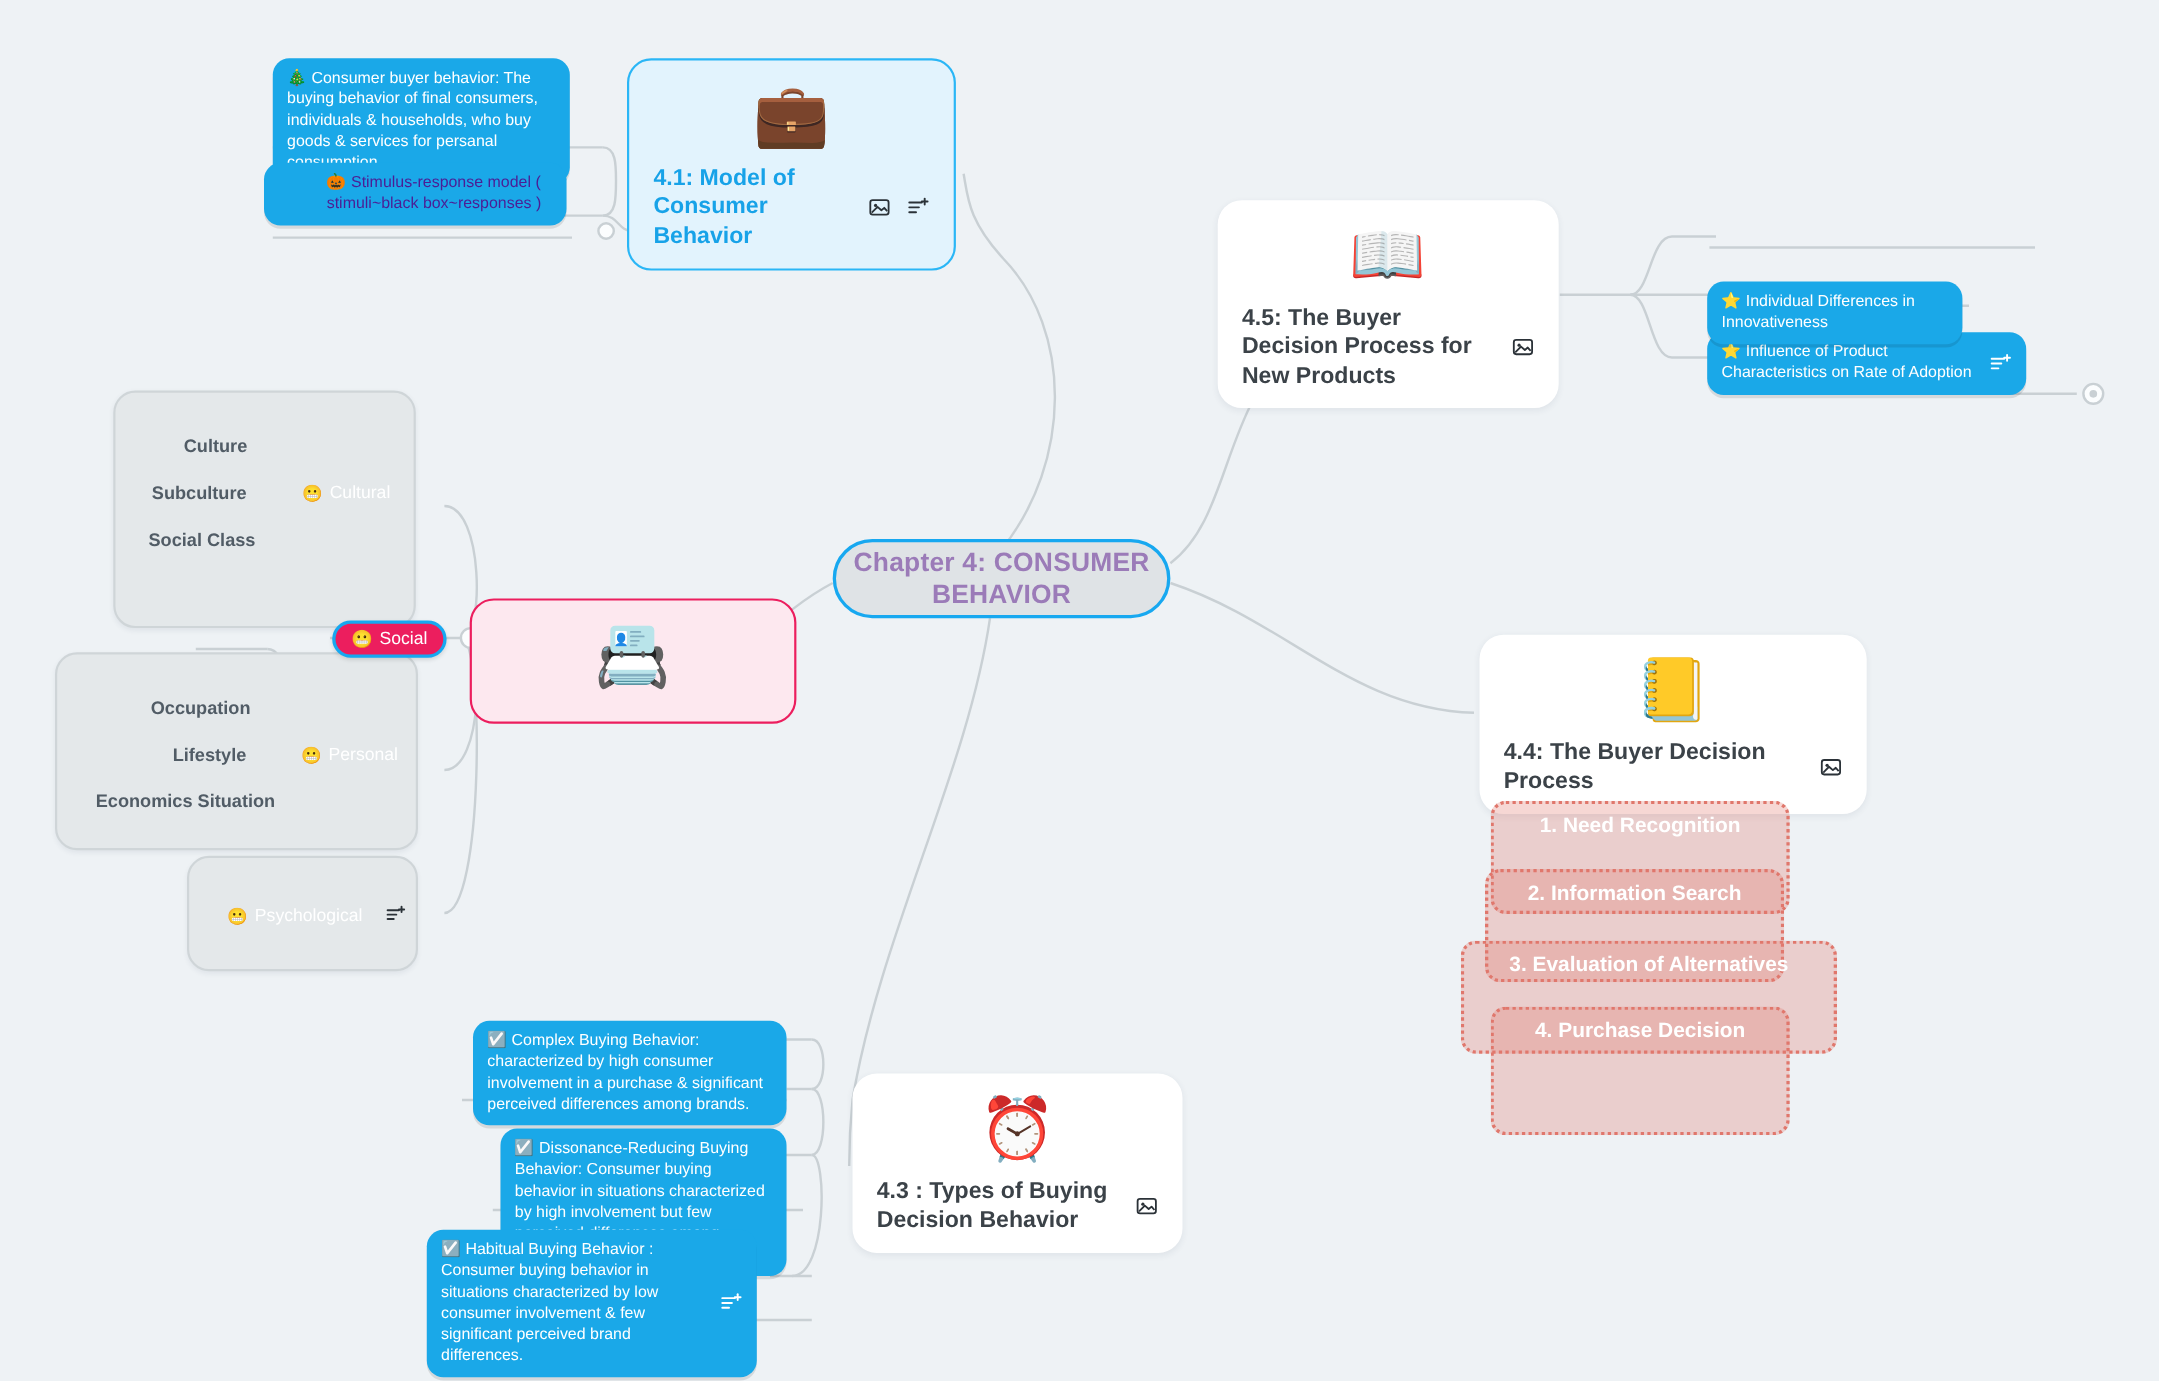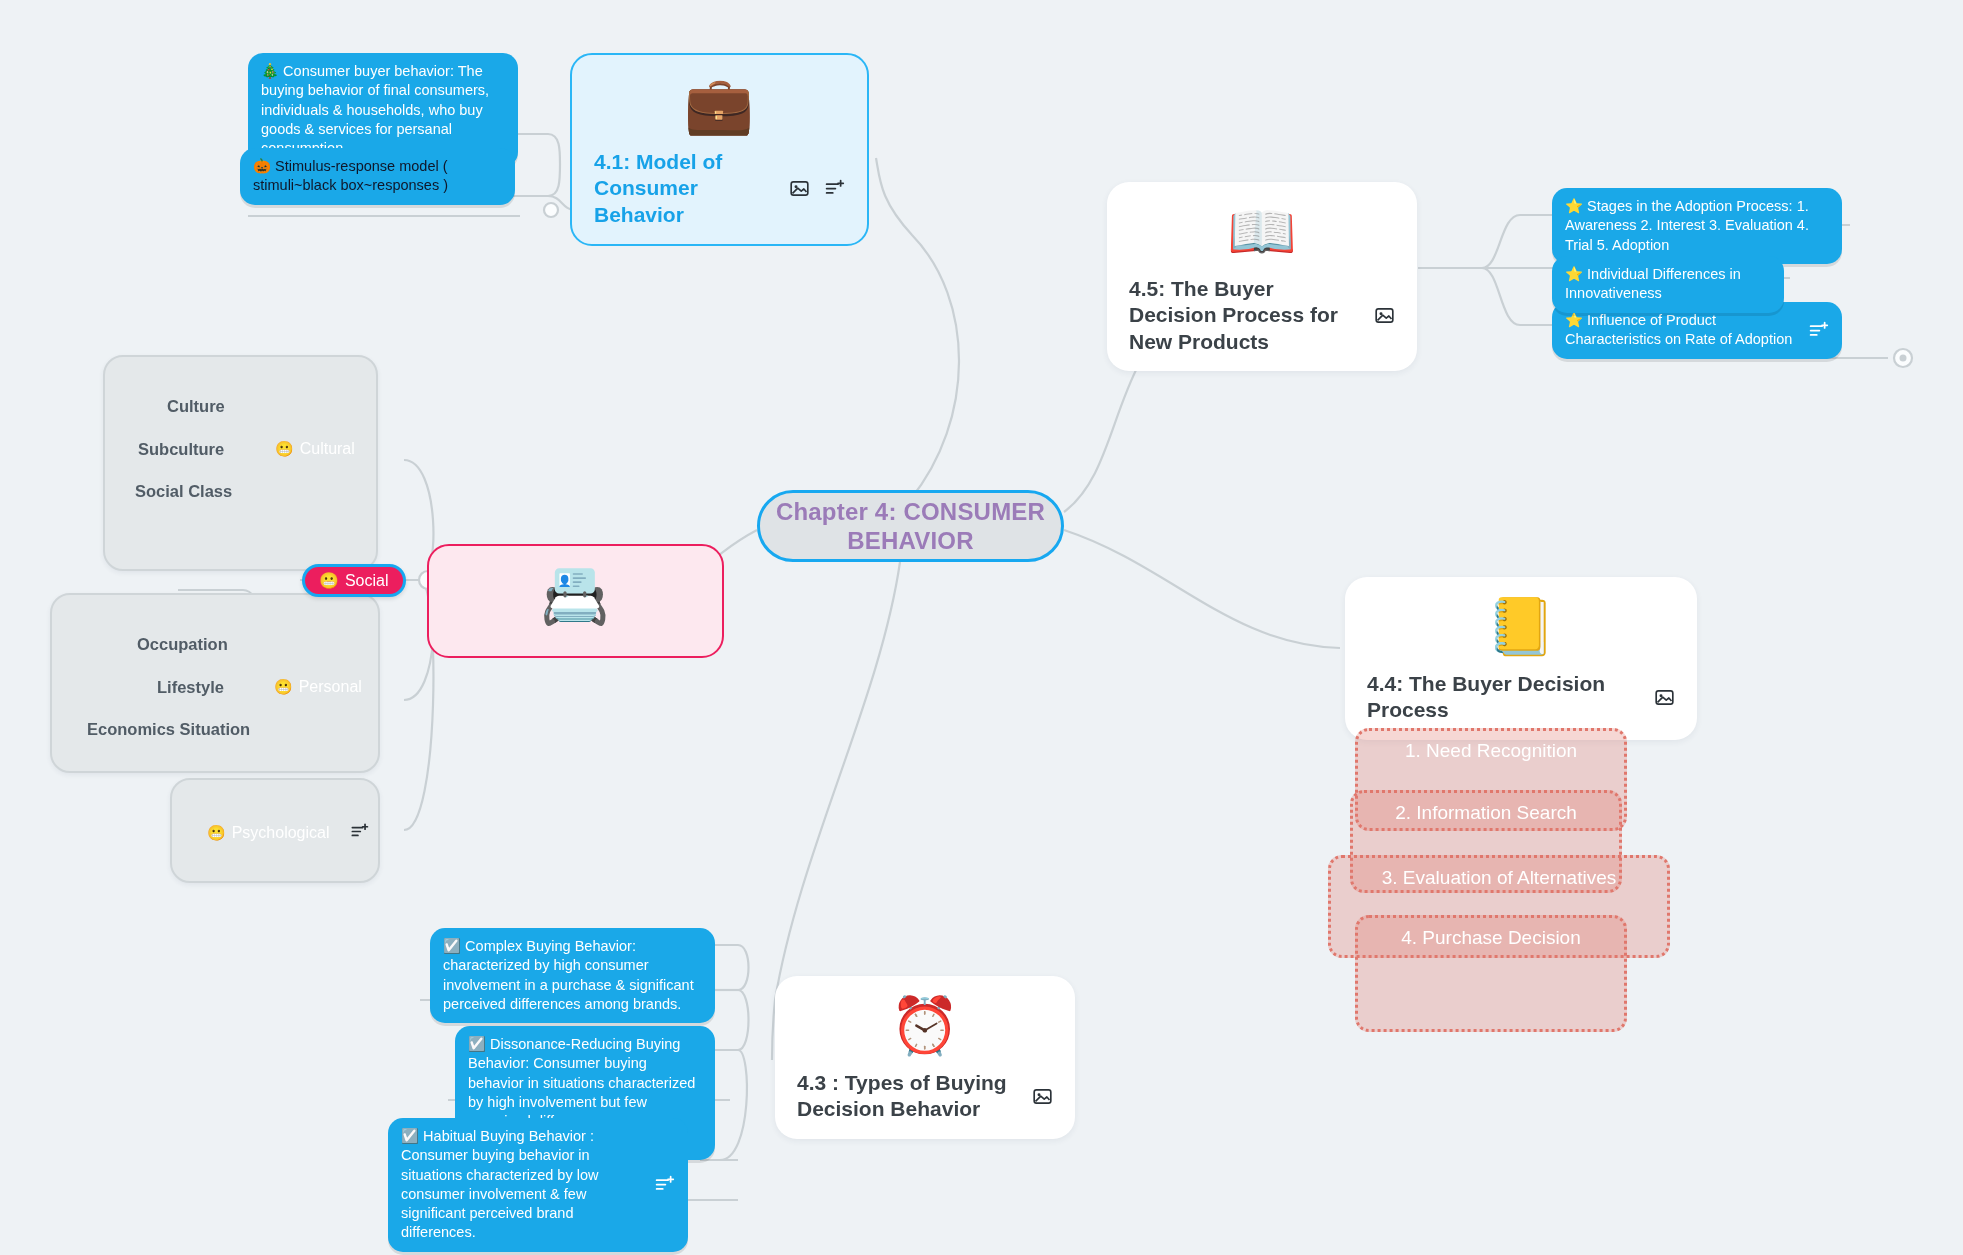--- a/index.html
+++ b/index.html
@@ -61,21 +61,21 @@
   .card-44{left:1345px;top:577px;width:352px;}
 
   
   .note{
     background:#1aa8e8;color:#ffffff;border-radius:15px;
     padding:9px 13px;font-size:14.5px;line-height:1.33;
     box-shadow:0 3px 0 rgba(0,0,0,.10);
     display:flex;align-items:center;gap:10px;
   }
   .note .txt{flex:1;}
-  .note.red .txt{color:#0f172a;}
+  .note.red .txt{color:#4c1d95;margin-left:44px;}
 
   
   .group{
     background:#e4e8ea;border:2px solid #cfd5d8;border-radius:20px;
     box-shadow:0 2px 5px rgba(40,60,80,.07);
   }
   .group .leaf{
     position:absolute;color:#515c66;font-size:16.5px;font-weight:bold;white-space:nowrap;
   }
   .group .tag{
@@ -90,21 +90,21 @@
     background:#ec1e5e;border:3px solid #17a8f0;border-radius:22px;
     padding:4px 14px;color:#ffffff;font-size:16px;
     display:flex;align-items:center;gap:6px;
     box-shadow:0 2px 4px rgba(0,0,0,.12);
   }
 
   
   .step{
     border:3px dotted #e0776c;border-radius:14px;
     background:rgba(226,124,112,.30);
-    color:#ffffff;font-weight:normal;font-size:19px;
+    color:#ffffff;font-weight:bold;font-size:19px;
     display:flex;align-items:flex-start;justify-content:center;
     padding-top:9px;
   }
 
   
   .icn{width:21px;height:21px;flex:0 0 auto;display:block;}
   .icn svg{display:block;}
 </style>
 </head>
 <body>
@@ -229,23 +229,20 @@
       <span class="icn">
         <svg viewBox="0 0 24 24" width="21" height="21">
             <rect x="2.5" y="4.5" width="19" height="15" rx="2.5" fill="none" stroke="#2b3238" stroke-width="1.9"></rect>
             <circle cx="8" cy="10" r="1.7" fill="#2b3238"></circle>
             <path d="M4 17.5 L10 11.5 L14 15 L17 12.5 L20 16" fill="none" stroke="#2b3238" stroke-width="1.9" stroke-linejoin="round"></path>
           </svg>
       </span>
     </div>
   </div>
 
-  <div class="abs note" style="left:1552px;top:188px;width:290px;">
-    <span class="txt"><span>⭐</span> <span>Stages in the Adoption Process: 1. Awareness 2. Interest 3. Evaluation 4. Trial 5. Adoption</span></span>
-  </div>
 
   <div class="abs note" style="left:1552px;top:302px;width:290px;">
     <span class="txt"><span>⭐</span> <span>Influence of Product Characteristics on Rate of Adoption</span></span>
     <span class="icn">
       <svg viewBox="0 0 24 24" width="21" height="21">
           <g stroke="#ffffff" stroke-width="2" stroke-linecap="round">
             <line x1="3" y1="7" x2="16" y2="7"></line>
             <line x1="3" y1="12" x2="13" y2="12"></line>
             <line x1="3" y1="17" x2="10" y2="17"></line>
             <line x1="19" y1="3" x2="19" y2="9"></line>

